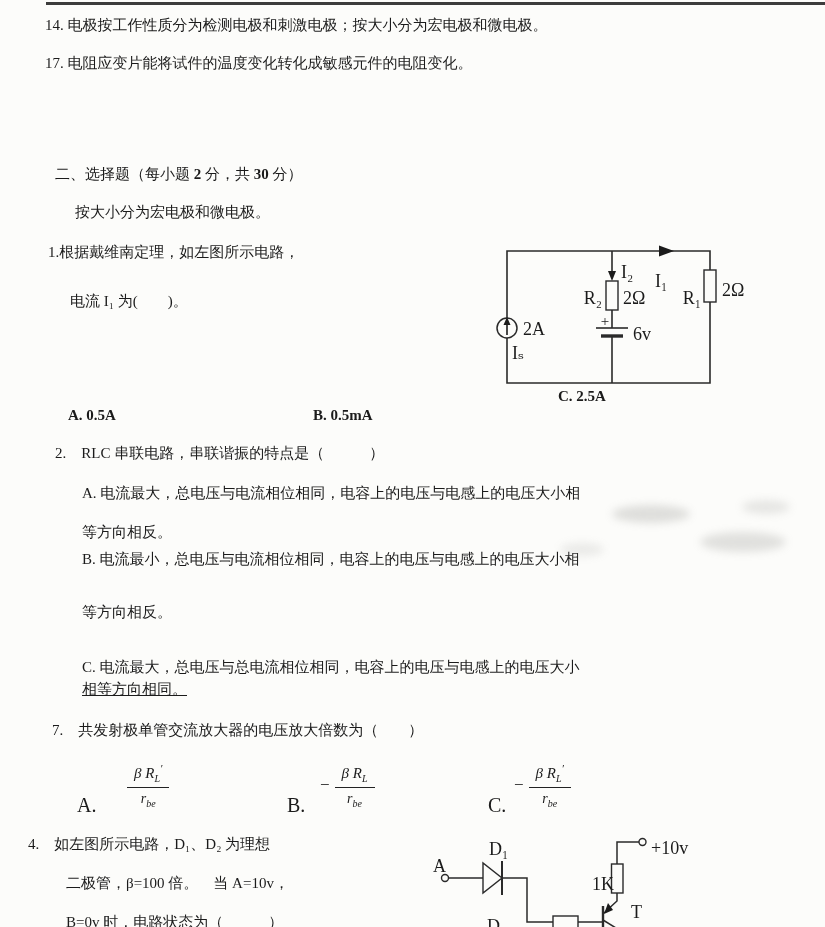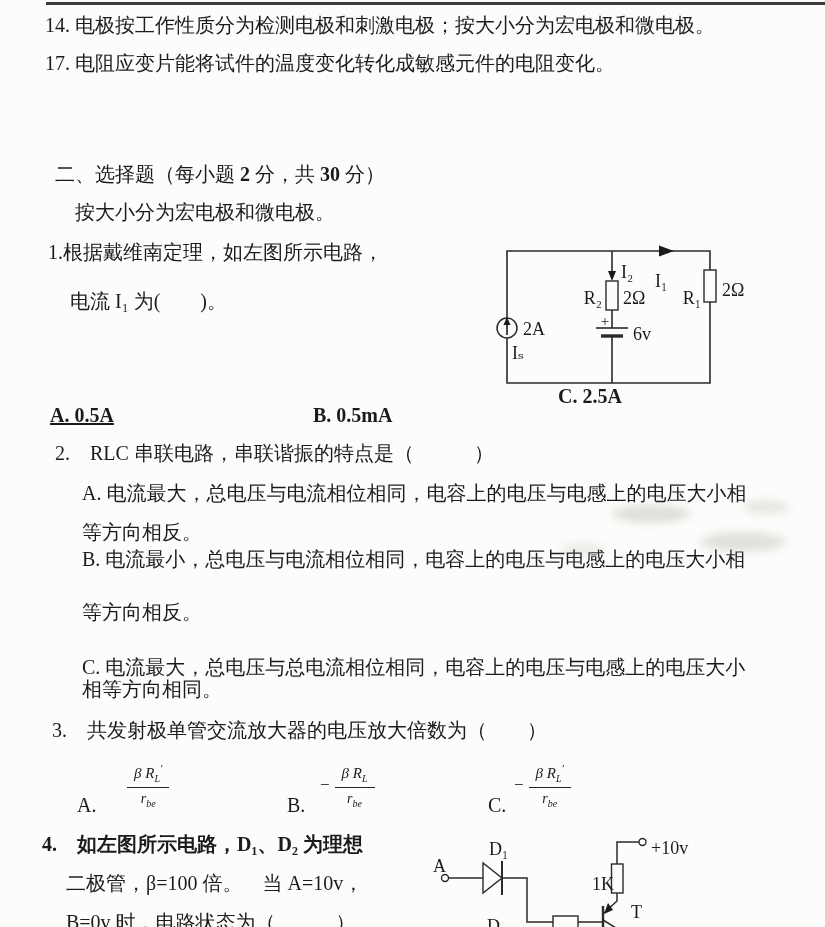--- a/index.html
+++ b/index.html
@@ -1,21 +1,21 @@
 <!DOCTYPE html>
 <html><head>
 <meta charset="utf-8">
 <style>
   html,body{margin:0;padding:0;}
   body{
     width:825px;height:927px;position:relative;overflow:hidden;
     background:#fcfcfa;color:#1b1b1b;
     font-family:"Liberation Serif","DejaVu Serif",serif;
   }
-  .line{position:absolute;white-space:nowrap;font-size:20px;line-height:24px;}
+  .line{position:absolute;white-space:nowrap;font-size:15px;line-height:24px;}
   .b{font-weight:bold;}
   .topline{position:absolute;left:46px;right:0;top:2px;height:3px;background:#3c3c3c;}
   .smudge{position:absolute;background:#9a9a96;filter:blur(4px);border-radius:50%;}
   svg{position:absolute;overflow:hidden;}
   svg text{font-family:"Liberation Serif","DejaVu Serif",serif;fill:#1b1b1b;}
   
   .fraclabel{position:absolute;font-size:20px;}
   .frac{position:absolute;display:flex;align-items:center;font-style:italic;}
   .frac .minus{font-style:normal;font-size:17px;margin-right:5px;}
   .frac .stack{display:flex;flex-direction:column;align-items:center;}
@@ -63,38 +63,38 @@
   <text x="107" y="64" font-size="18" text-anchor="end">R₂</text>
   <text x="128" y="64" font-size="18">2Ω</text>
   <text x="110" y="86" font-size="15" text-anchor="middle">+</text>
   <text x="138" y="100" font-size="18">6v</text>
   <text x="206" y="64" font-size="18" text-anchor="end">R₁</text>
   <text x="227" y="56" font-size="18">2Ω</text>
   <text x="28" y="95" font-size="18">2A</text>
   <text x="17" y="119" font-size="18">Iₛ</text>
 </svg>
 
-<div class="line b" style="left:50px;top:403px;text-decoration:underline;">A. 0.5A</div>
+<div class="line b" style="left:68px;top:403px;">A. 0.5A</div>
 <div class="line b" style="left:313px;top:403px;text-align:right;">B. 0.5mA</div>
 <div class="line b" style="left:558px;top:384px;">C. 2.5A</div>
 
 <div class="line" style="left:55px;top:441px;">2.　RLC 串联电路，串联谐振的特点是（　　　）</div>
 <div class="line" style="left:82px;top:481px;">A. 电流最大，总电压与电流相位相同，电容上的电压与电感上的电压大小相</div>
 <div class="line" style="left:82px;top:520px;">等方向相反。</div>
 <div class="line" style="left:82px;top:547px;">B. 电流最小，总电压与电流相位相同，电容上的电压与电感上的电压大小相</div>
 <div class="line" style="left:82px;top:600px;">等方向相反。</div>
 <div class="line" style="left:82px;top:639px;margin-top:16px;">C. 电流最大，总电压与总电流相位相同，电容上的电压与电感上的电压大小</div>
-<div class="line" style="left:82px;top:677px;">相等方向相同。</div>
+<div class="line" style="left:82px;top:677px;text-decoration:underline;">相等方向相同。</div>
 
 <div class="smudge" style="left:612px;top:505px;width:78px;height:18px;opacity:.30;"></div>
 <div class="smudge" style="left:700px;top:532px;width:86px;height:20px;opacity:.28;"></div>
 <div class="smudge" style="left:742px;top:500px;width:48px;height:14px;opacity:.22;"></div>
 <div class="smudge" style="left:560px;top:543px;width:44px;height:13px;opacity:.18;"></div>
 
-<div class="line" style="left:52px;top:718px;">3.　共发射极单管交流放大器的电压放大倍数为（　　）</div>
+<div class="line" style="left:52px;top:718px;">7.　共发射极单管交流放大器的电压放大倍数为（　　）</div>
 
 <div class="fraclabel" style="left:77px;top:794px;">A.</div>
 <div class="frac" style="left:122px;top:762px;">
   <span class="minus"></span>
   <span class="stack">
     <span class="num"><span>β R</span><sub>L</sub><sup>′</sup></span>
     <span class="bar"></span>
     <span class="den"><span>r</span><sub>be</sub></span>
   </span>
 </div>
@@ -112,21 +112,21 @@
 <div class="fraclabel" style="left:488px;top:794px;">C.</div>
 <div class="frac" style="left:514px;top:762px;">
   <span class="minus">−</span>
   <span class="stack">
     <span class="num"><span>β R</span><sub>L</sub><sup>′</sup></span>
     <span class="bar"></span>
     <span class="den"><span>r</span><sub>be</sub></span>
   </span>
 </div>
 
-<div class="line" style="left:42px;top:832px;font-weight:bold;">4.　如左图所示电路，D₁、D₂ 为理想</div>
+<div class="line" style="left:28px;top:832px;">4.　如左图所示电路，D₁、D₂ 为理想</div>
 <div class="line" style="left:66px;top:871px;">二极管，β=100 倍。　当 A=10v，</div>
 <div class="line" style="left:66px;top:910px;">B=0v 时，电路状态为（　　　）</div>
 
 <svg style="left:425px;top:830px;" width="300" height="97" viewBox="0 0 300 97">
 
   <circle cx="20" cy="48" r="3.5" fill="#fcfcfa" stroke="#2a2a2a" stroke-width="1.4"></circle>
   <path d="M23.5,48 L58,48" stroke="#2a2a2a" stroke-width="1.5" fill="none"></path>
 
   <path d="M58,33 L58,63 L77,48 Z" fill="#fcfcfa" stroke="#2a2a2a" stroke-width="1.4"></path>
   <path d="M77,31 L77,65" stroke="#2a2a2a" stroke-width="2"></path>

